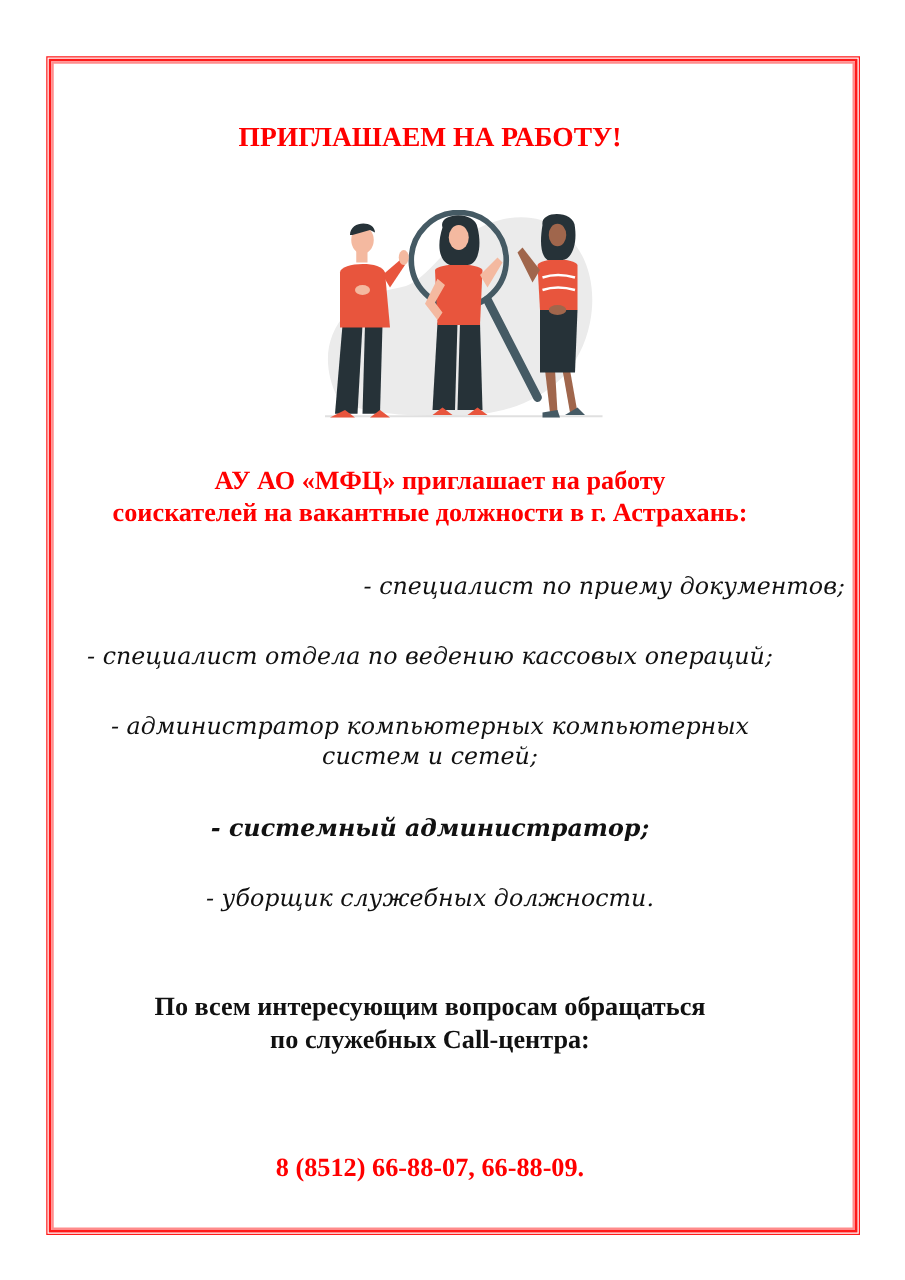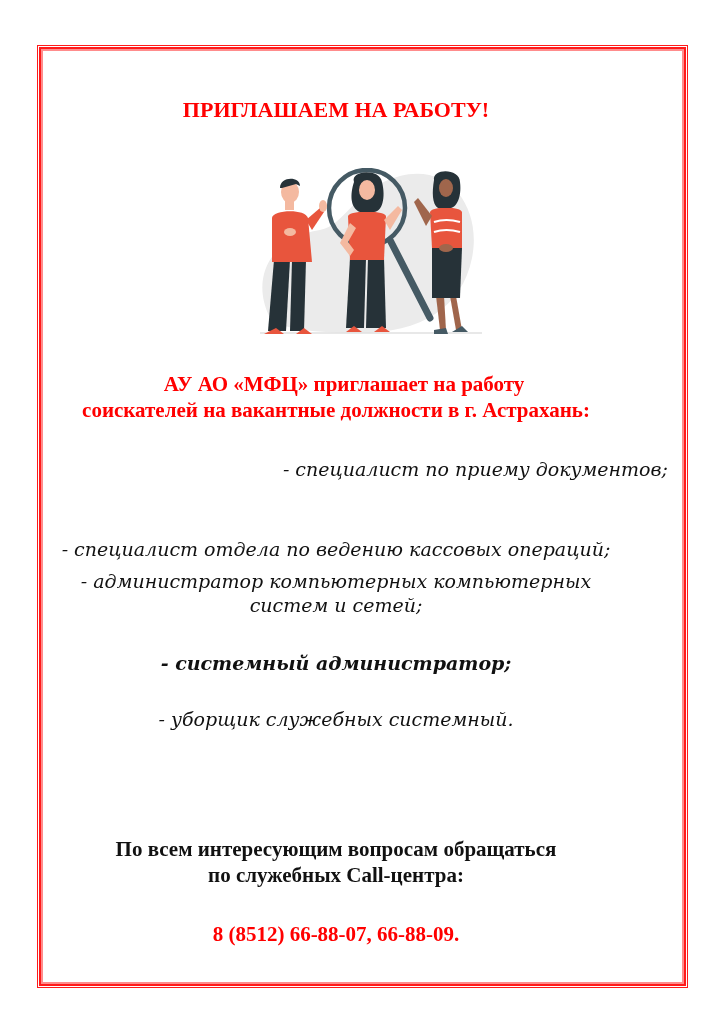--- a/index.html
+++ b/index.html
@@ -27,21 +27,21 @@
     left: 1px; top: 1px; right: 1px; bottom: 1px;
     border: 2px solid #ff1a1a;
   }
   .frame-inner {
     position: absolute;
     left: 0; top: 0; right: 0; bottom: 0;
     border: 2px solid #ff8c8c;
   }
   .line {
     position: absolute;
-    left: 4px;
+    left: 12px;
     width: 664px;
     text-align: center;
     white-space: nowrap;
   }
   .title {
     font-family: "Liberation Serif", serif;
     font-weight: bold;
     font-size: 22px;
     color: #ff0000;
   }
@@ -55,21 +55,20 @@
     font-family: "DejaVu Serif", serif;
     font-style: italic;
     font-size: 19px;
     color: #111111;
   }
   .contact {
     font-family: "Liberation Serif", serif;
     font-weight: bold;
     font-size: 21px;
     color: #111111;
-    margin-top: 44px;
   }
   .phone {
     font-family: "Liberation Serif", serif;
     font-weight: bold;
     font-size: 21px;
     color: #ff0000;
     margin-top: 47px;
   }
   .illustration {
     position: absolute;
@@ -141,22 +140,22 @@
       <path d="M184 12 C 182 0, 210 0, 210 14 C 212 30, 206 40, 200 40 L 188 40 C 182 36, 182 24, 184 12 Z" fill="#263238"></path>
       <ellipse cx="196" cy="20" rx="7" ry="9" fill="#a0664c"></ellipse>
     </g>
   </svg>
 </div>
 
 <div class="line sub" style="top:372px;padding-left:8px;">АУ АО «МФЦ» приглашает на работу</div>
 <div class="line sub" style="top:398px;">соискателей на вакантные должности в г. Астрахань:</div>
 
 <div class="line item" style="top:458px;text-align:right;">- специалист по приему документов;</div>
-<div class="line item" style="top:514px;margin-top:24px;">- специалист отдела по ведению кассовых операций;</div>
+<div class="line item" style="top:514px;">- специалист отдела по ведению кассовых операций;</div>
 <div class="line item" style="top:570px;">- администратор компьютерных компьютерных</div>
 <div class="line item" style="top:594px;">систем и сетей;</div>
 <div class="line item" style="top:652px;font-weight:bold;">- системный администратор;</div>
-<div class="line item" style="top:708px;">- уборщик служебных системный.</div>
+<div class="line item" style="top:708px;">- уборщик служебных должности.</div>
 
 <div class="line contact" style="top:793px;">По всем интересующим вопросам обращаться</div>
 <div class="line contact" style="top:819px;">по служебных Call-центра:</div>
 
 <div class="line phone" style="top:875px;">8 (8512) 66-88-07, 66-88-09.</div>
 
 </body></html>

